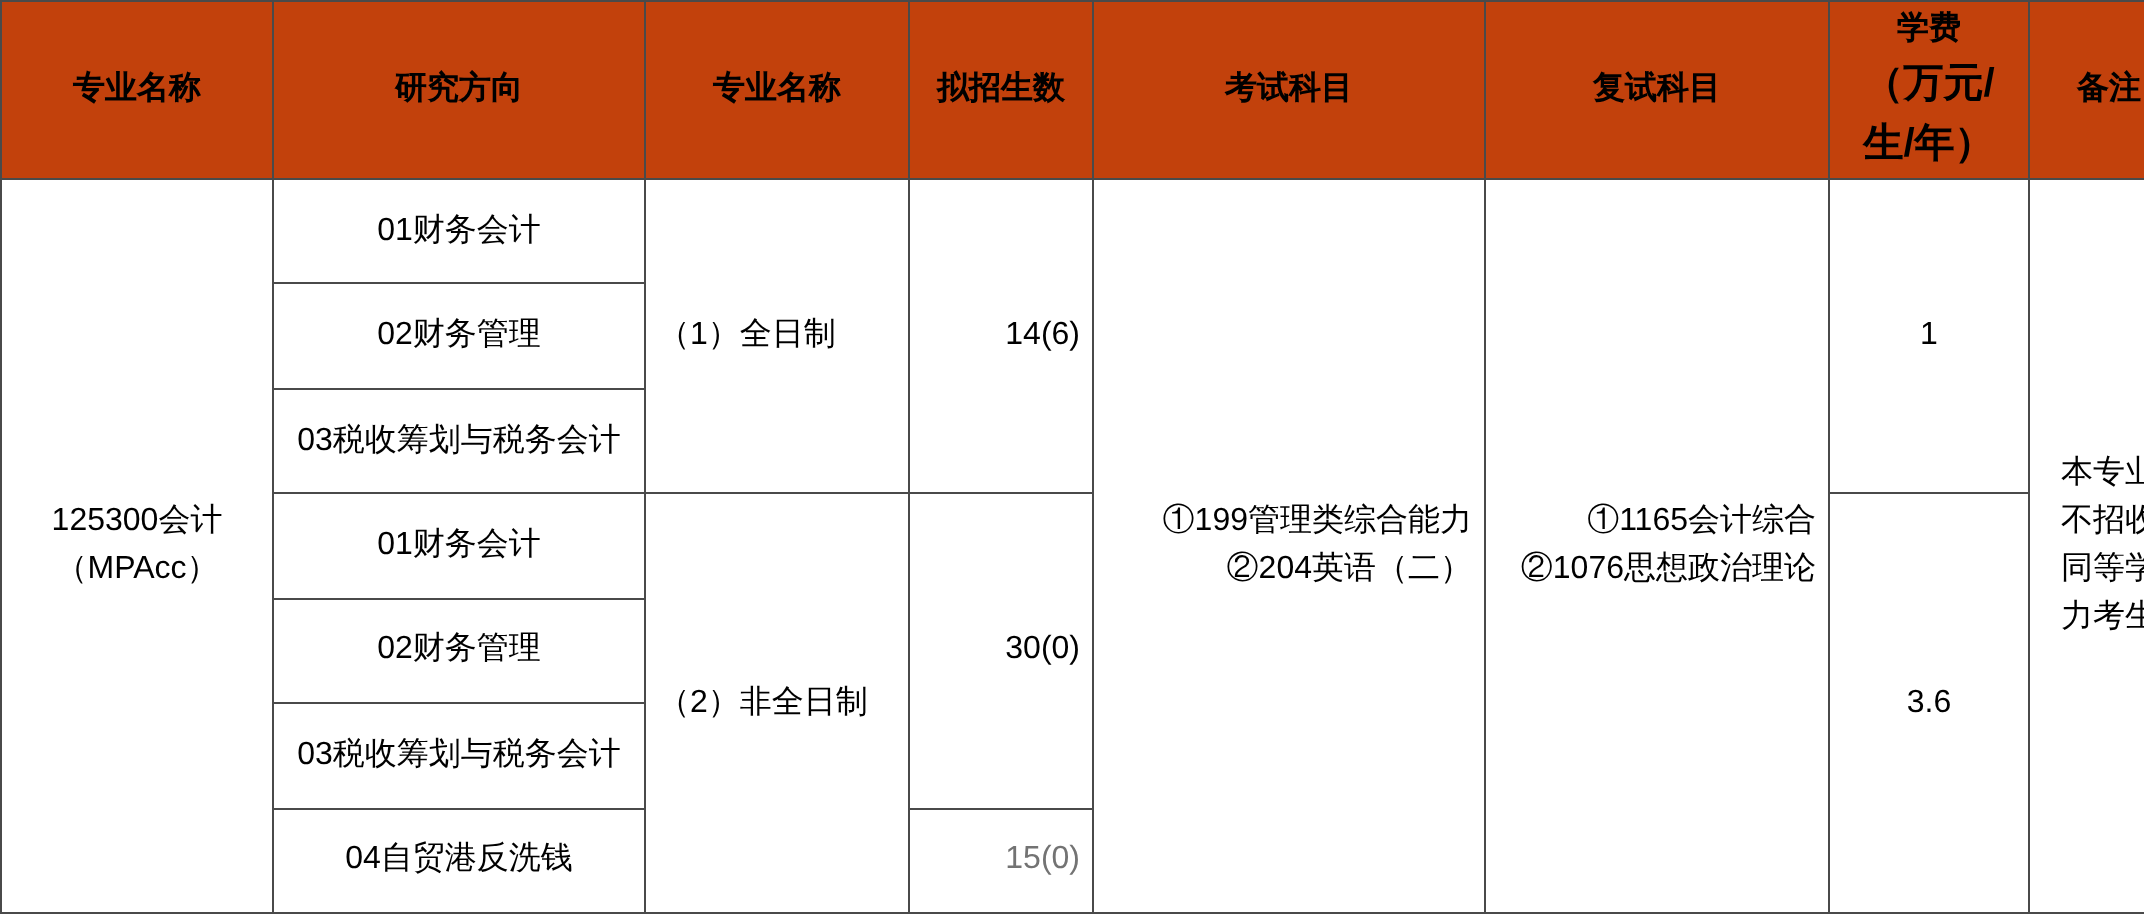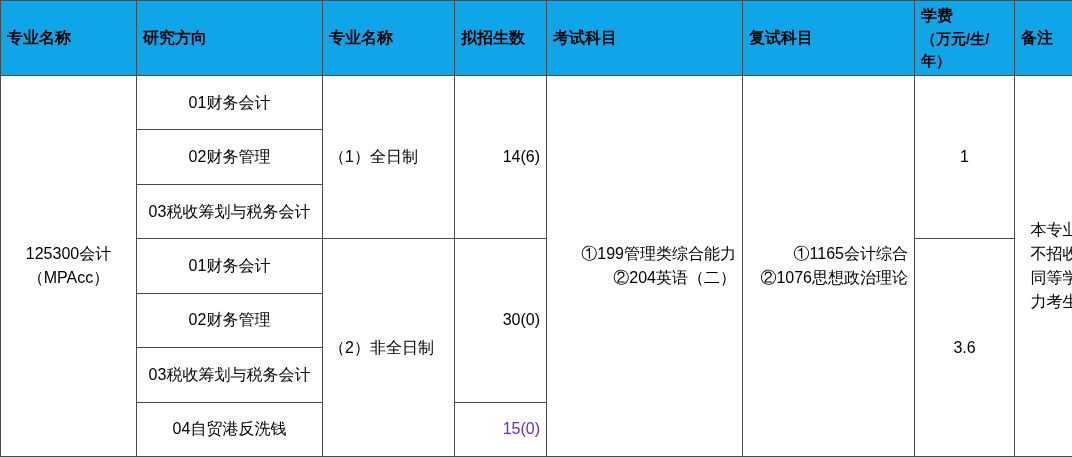--- a/index.html
+++ b/index.html
@@ -25,29 +25,29 @@
     height: 457px;
   }
   table.admissions td, table.admissions th {
     border: 1px solid #4a4a4a;
     padding: 2px 6px;
     font-size: 16px;
     vertical-align: middle;
     line-height: 1.5;
   }
   thead th {
-    background: #0ea5e9;
+    background: #c2410c;
     font-weight: bold;
-    text-align: left;
+    text-align: center;
     height: 70px;
     font-size: 17px;
   }
   thead th .sub {
     display: block;
-    font-size: 15px;
+    font-size: 20px;
     font-weight: bold;
   }
   td.major {
     text-align: center;
     font-weight: normal;
     font-size: 17px;
   }
   td.major .line2 {
     display: block;
   }
@@ -58,21 +58,21 @@
   }
   td.mode {
     font-size: 16px;
   }
   td.plan {
     text-align: right;
     font-weight: normal;
     font-size: 17px;
   }
   td.plan.highlight {
-    color: #6d28d9;
+    color: #737373;
   }
   td.subjects {
     text-align: left;
     padding-left: 10px;
     font-size: 16px;
   }
   td.subjects .l {
     display: block;
     text-align: right;
   }

